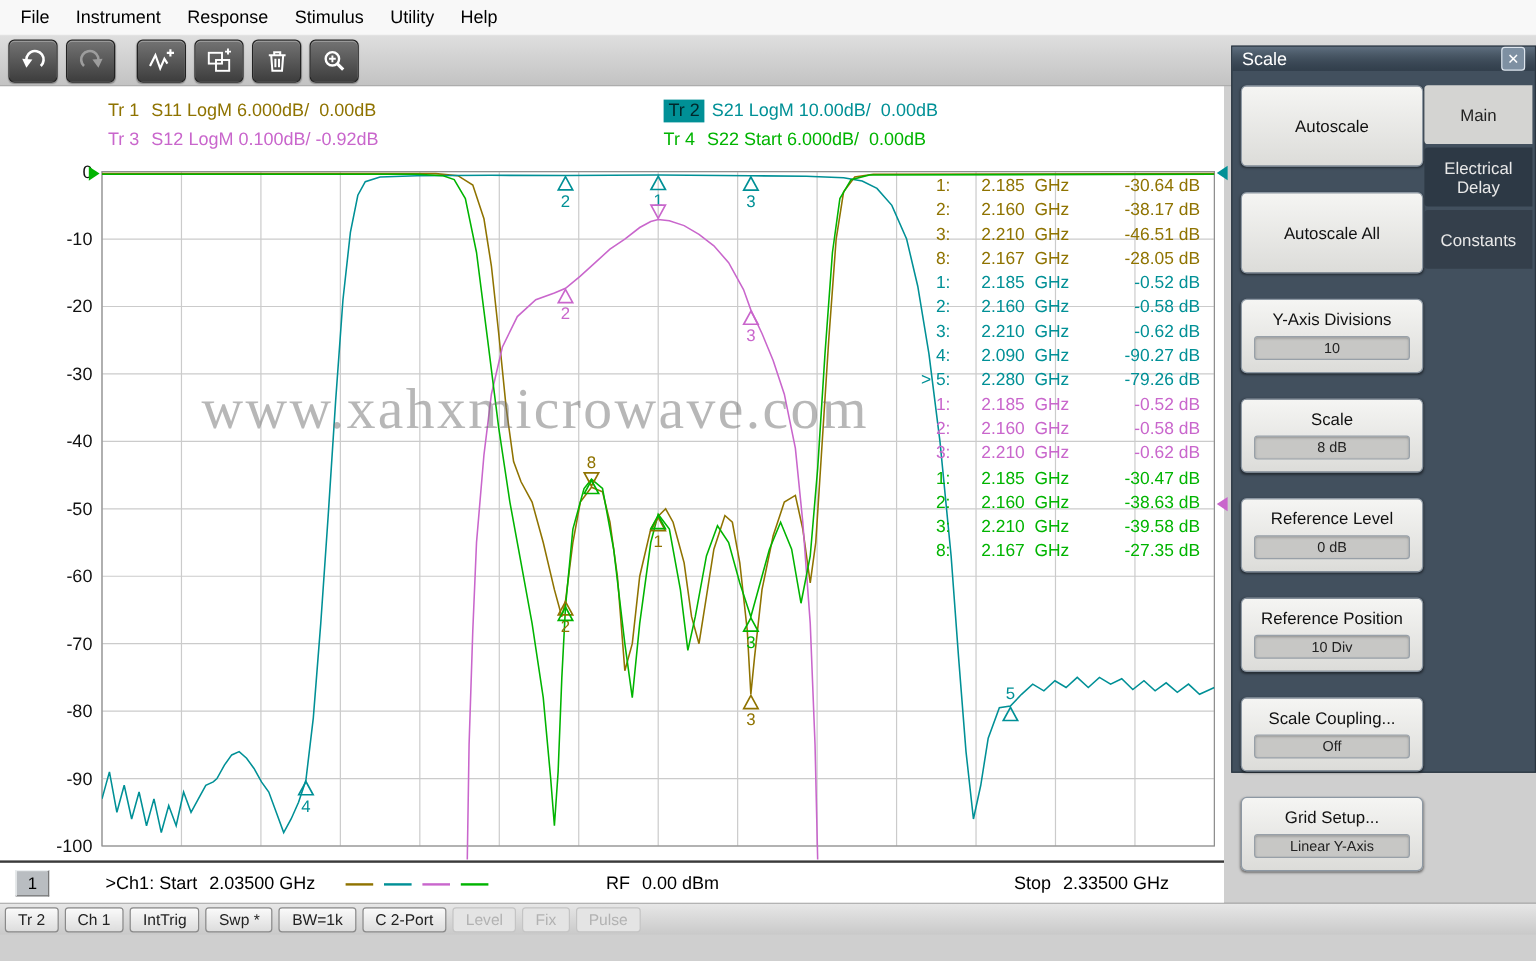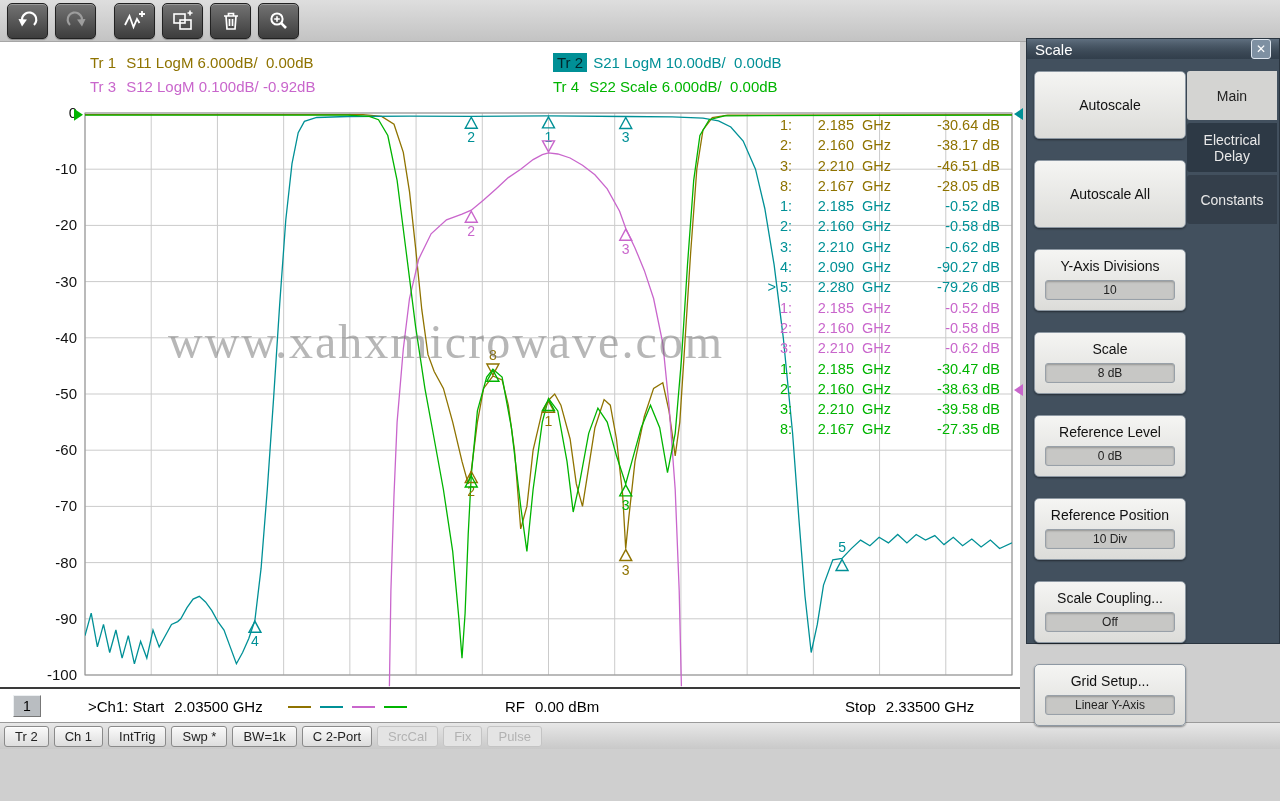--- a/index.html
+++ b/index.html
@@ -94,20 +94,28 @@
   .sb-btn { padding:2px 10px; font-size:13px; color:#222; border:1px solid #8a8a8a; border-radius:3px;
             background:linear-gradient(#fafafa,#dddddd); box-shadow:inset 0 1px 0 rgba(255,255,255,.8); }
   .sb-btn.disabled { color:#b2b2b2; border-color:#c4c4c4; background:#e4e4e4; box-shadow:none; }
   .bottom-strip { height:22px; background:#cfcfcf; }
 </style>
 </head>
 <body>
 
 <div class="app">
 
+  <div class="menubar">
+      <div class="menu-item">File</div>
+      <div class="menu-item">Instrument</div>
+      <div class="menu-item">Response</div>
+      <div class="menu-item">Stimulus</div>
+      <div class="menu-item">Utility</div>
+      <div class="menu-item">Help</div>
+    </div>
 
   <div class="toolbar">
     <div class="tool-btn">
       <svg width="24" height="24" viewBox="0 0 24 24">
         <path d="M18 16 A7.2 7.2 0 1 0 6.5 13.5" fill="none" stroke="#fff" stroke-width="2.2"></path>
         <polygon points="2.5,10 11,10.5 6,17.5" fill="#fff"></polygon>
       </svg>
     </div>
     <div class="tool-btn">
       <svg width="24" height="24" viewBox="0 0 24 24">
@@ -141,21 +149,21 @@
       </svg>
     </div>
   </div>
 
   <div class="main">
     <div class="content">
       <div class="trace-titles">
           <div class="trace-title" style="left: 90px; top: 12px;"><span class="trace-id" style="color: rgb(143, 115, 0); padding-left: 0px;">Tr 1</span><span class="trace-label" style="color: rgb(143, 115, 0);">S11 LogM 6.000dB/  0.00dB</span></div>
           <div class="trace-title" style="left: 553px; top: 12px;"><span class="trace-id" style="background: rgb(0, 144, 150); color: rgb(0, 39, 43);">Tr 2</span><span class="trace-label" style="color: rgb(0, 144, 150);">S21 LogM 10.00dB/  0.00dB</span></div>
           <div class="trace-title" style="left: 90px; top: 36px;"><span class="trace-id" style="color: rgb(201, 102, 204); padding-left: 0px;">Tr 3</span><span class="trace-label" style="color: rgb(201, 102, 204);">S12 LogM 0.100dB/ -0.92dB</span></div>
-          <div class="trace-title" style="left: 553px; top: 36px;"><span class="trace-id" style="color: rgb(0, 180, 0); padding-left: 0px;">Tr 4</span><span class="trace-label" style="color: rgb(0, 180, 0);">S22 Scale 6.000dB/  0.00dB</span></div>
+          <div class="trace-title" style="left: 553px; top: 36px;"><span class="trace-id" style="color: rgb(0, 180, 0); padding-left: 0px;">Tr 4</span><span class="trace-label" style="color: rgb(0, 180, 0);">S22 Start 6.000dB/  0.00dB</span></div>
         </div>
       <svg class="plot-svg" width="1020" height="680">
           <g>
             <line x1="85" y1="71" x2="85" y2="633" stroke="#cbcbcb" stroke-width="1"></line>
             <line x1="151.21428571428572" y1="71" x2="151.21428571428572" y2="633" stroke="#cbcbcb" stroke-width="1"></line>
             <line x1="217.42857142857142" y1="71" x2="217.42857142857142" y2="633" stroke="#cbcbcb" stroke-width="1"></line>
             <line x1="283.6428571428571" y1="71" x2="283.6428571428571" y2="633" stroke="#cbcbcb" stroke-width="1"></line>
             <line x1="349.85714285714283" y1="71" x2="349.85714285714283" y2="633" stroke="#cbcbcb" stroke-width="1"></line>
             <line x1="416.07142857142856" y1="71" x2="416.07142857142856" y2="633" stroke="#cbcbcb" stroke-width="1"></line>
             <line x1="482.2857142857143" y1="71" x2="482.2857142857143" y2="633" stroke="#cbcbcb" stroke-width="1"></line>
@@ -314,19 +322,19 @@
 
   <div class="watermark">www.xahxmicrowave.com</div>
 
   <div class="statusbar">
       <div class="sb-btn">Tr 2</div>
       <div class="sb-btn">Ch 1</div>
       <div class="sb-btn">IntTrig</div>
       <div class="sb-btn">Swp *</div>
       <div class="sb-btn">BW=1k</div>
       <div class="sb-btn">C  2-Port</div>
-      <div class="sb-btn disabled">SrcCal</div>
+      <div class="sb-btn disabled">Level</div>
       <div class="sb-btn disabled">Fix</div>
       <div class="sb-btn disabled">Pulse</div>
     </div>
   <div class="bottom-strip"></div>
 
 </div>
 
 </body></html>

